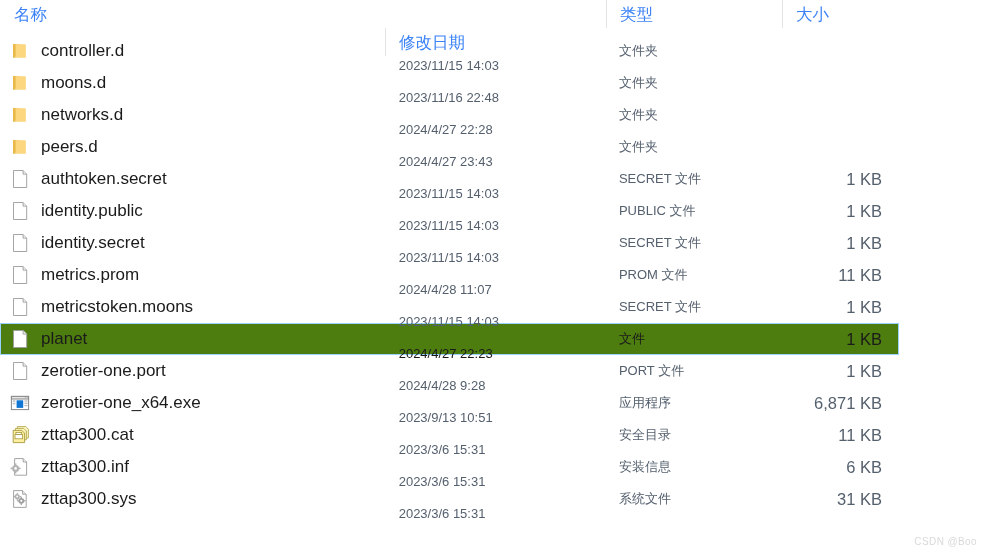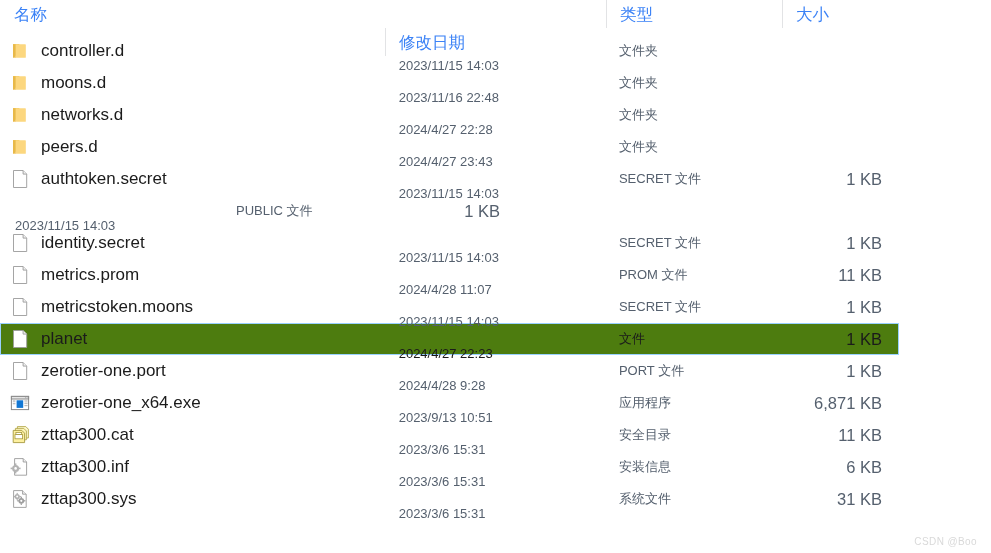--- a/index.html
+++ b/index.html
@@ -214,20 +214,29 @@
             <path d="M14.1 2.5 v3.6 h3.6" fill="#efefef" stroke="#9b9b9b" stroke-width="0.9" stroke-linejoin="round"></path>
           </svg>
         </span>
         <span class="name-text">authtoken.secret</span>
       </div>
       <div class="cell cell-date col-date">2023/11/15 14:03</div>
       <div class="cell cell-type col-type">SECRET 文件</div>
       <div class="cell cell-size col-size">1 KB</div>
     </div>
     <div class="file-row">
+      <div class="cell cell-name col-name">
+        <span class="icon">
+          <svg width="22" height="22" viewBox="0 0 22 22">
+            <path d="M4.5 2.5 h9.6 l3.6 3.6 v13.4 h-13.2 Z" fill="#ffffff" stroke="#9b9b9b" stroke-width="0.9" stroke-linejoin="round"></path>
+            <path d="M14.1 2.5 v3.6 h3.6" fill="#efefef" stroke="#9b9b9b" stroke-width="0.9" stroke-linejoin="round"></path>
+          </svg>
+        </span>
+        <span class="name-text">identity.public</span>
+      </div>
       <div class="cell cell-date col-date">2023/11/15 14:03</div>
       <div class="cell cell-type col-type">PUBLIC 文件</div>
       <div class="cell cell-size col-size">1 KB</div>
     </div>
     <div class="file-row">
       <div class="cell cell-name col-name">
         <span class="icon">
           <svg width="22" height="22" viewBox="0 0 22 22">
             <path d="M4.5 2.5 h9.6 l3.6 3.6 v13.4 h-13.2 Z" fill="#ffffff" stroke="#9b9b9b" stroke-width="0.9" stroke-linejoin="round"></path>
             <path d="M14.1 2.5 v3.6 h3.6" fill="#efefef" stroke="#9b9b9b" stroke-width="0.9" stroke-linejoin="round"></path>

